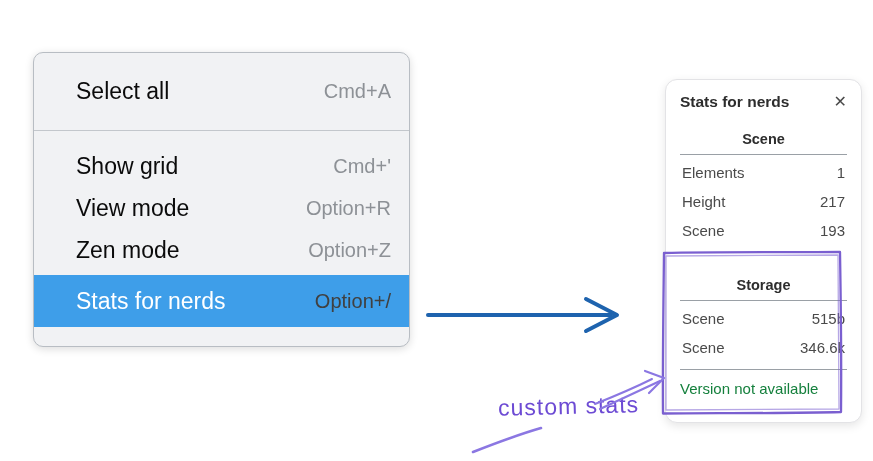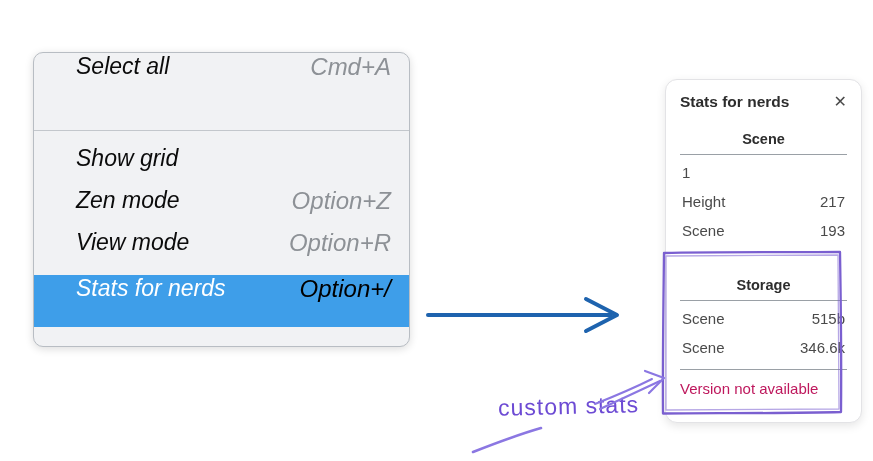--- a/index.html
+++ b/index.html
@@ -9,32 +9,32 @@
   }
 
   
   .context-menu{
     position:absolute;left:33px;top:52px;width:377px;height:295px;
     background:#f1f2f4;border:1px solid #b8bdc3;border-radius:10px;
     box-shadow:0 2px 8px rgba(0,0,0,.14);
     box-sizing:border-box;display:flex;flex-direction:column;
   }
   .menu-row{
-    display:flex;justify-content:space-between;align-items:flex-start;
-    padding:0 18px 0 42px;font-size:23px;color:#0b0b0b;cursor:default;font-style:italic;
+    display:flex;justify-content:space-between;align-items:center;
+    padding:0 18px 0 42px;font-size:23px;color:#0b0b0b;cursor:default;
   }
-  .menu-row .shortcut{color:#8d9196;font-size:24px;}
+  .menu-row .shortcut{color:#8d9196;font-size:20px;}
   .menu-row.top{height:77px;}
   .menu-divider{border:none;border-top:1px solid #c3c7cc;margin:0;width:100%;}
   .menu-group{padding-top:14px;display:flex;flex-direction:column;}
   .menu-row.plain{height:42px;}
   .menu-row.selected{
     height:52px;margin-top:4px;background:#3e9ee9;color:#ffffff;
   }
-  .menu-row.selected .shortcut{color:#000000;}
+  .menu-row.selected .shortcut{color:#404040;}
 
   
   .stats-panel{
     position:absolute;left:665px;top:79px;width:197px;height:344px;
     background:#ffffff;border:1px solid #e3e3e6;border-radius:12px;
     box-shadow:0 3px 10px rgba(0,0,0,.10);
     box-sizing:border-box;color:#3f3f3f;font-size:15px;
   }
   .stats-header{
     display:flex;justify-content:space-between;align-items:center;
@@ -48,21 +48,21 @@
   .section-title{
     text-align:center;font-weight:bold;font-size:14.5px;color:#2d2d2d;
     margin-top:32px;
   }
   .section-title.first{margin-top:20px;}
   .section-rule{border:none;border-top:1px solid #9aa0a6;margin:7px 14px 3px 14px;}
   .stat-row{
     display:flex;justify-content:space-between;align-items:center;
     padding:0 16px;line-height:29px;color:#4a4a4a;
   }
-  .stat-note{padding:2px 14px 0 14px;line-height:28px;color:#be185d;}
+  .stat-note{padding:2px 14px 0 14px;line-height:28px;color:#15803d;}
 
   
   .annotation-text{
     position:absolute;left:498px;top:393px;
     font-size:23px;color:#6d4bd4;letter-spacing:1px;
     transform:rotate(-1.5deg);font-weight:500;
   }
 
   
   .overlay{position:absolute;left:0;top:0;width:873px;height:461px;pointer-events:none;}
@@ -74,45 +74,47 @@
 
   <div class="context-menu">
     <div class="menu-row top">
       <span>Select all</span>
       <span class="shortcut">Cmd+A</span>
     </div>
     <hr class="menu-divider">
     <div class="menu-group">
       <div class="menu-row plain">
         <span>Show grid</span>
+        <span class="shortcut">Cmd+'</span>
+      </div>
+      <div class="menu-row plain">
+        <span>View mode</span>
+        <span class="shortcut">Option+R</span>
       </div>
       <div class="menu-row plain">
         <span>Zen mode</span>
         <span class="shortcut">Option+Z</span>
-      </div>
-      <div class="menu-row plain">
-        <span>View mode</span>
-        <span class="shortcut">Option+R</span>
       </div>
       <div class="menu-row selected">
         <span>Stats for nerds</span>
         <span class="shortcut">Option+/</span>
       </div>
     </div>
   </div>
 
   <div class="stats-panel">
     <div class="stats-header">
       <span class="stats-title">Stats for nerds</span>
       <button class="stats-close">✕</button>
     </div>
 
     <div class="section-title first">Scene</div>
     <hr class="section-rule">
     <div class="stat-row">
+      <span>Elements</span>
       <span>1</span>
     </div>
     <div class="stat-row">
       <span>Height</span>
       <span>217</span>
     </div>
     <div class="stat-row">
       <span>Scene</span>
       <span>193</span>
     </div>

